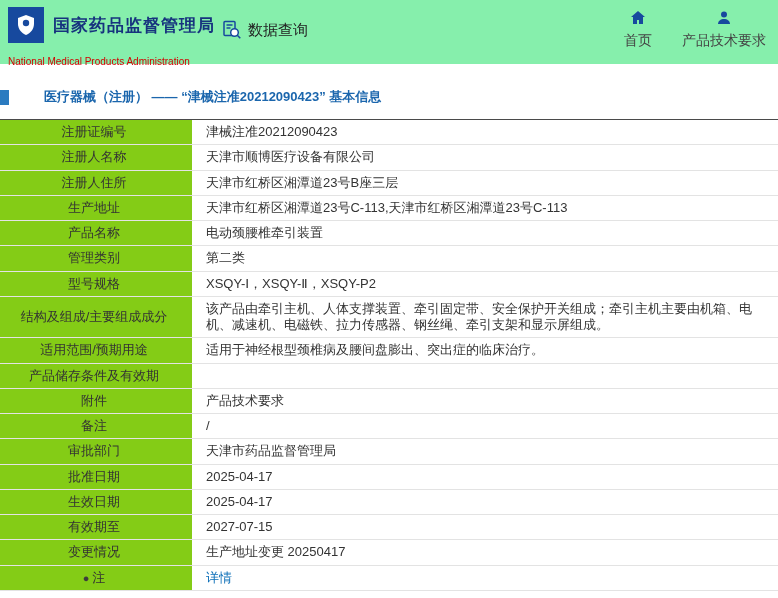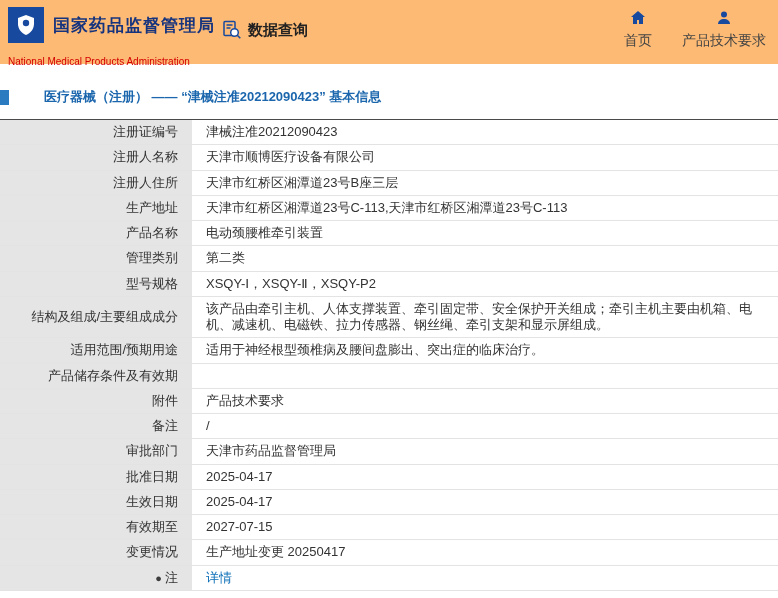--- a/index.html
+++ b/index.html
@@ -7,35 +7,35 @@
   body {
     width: 778px; height: 598px;
     background: #fff;
     color: #333;
     font-family: "Liberation Sans", "DejaVu Sans", sans-serif;
     overflow: hidden;
     position: relative;
   }
 
   
-  .header { position: relative; height: 64px; background: #fdba74; }
+  .header { position: relative; height: 64px; background: #86efac; }
   .brand { position: absolute; left: 8px; top: 7px; cursor: pointer; }
   .brand-top { display: flex; align-items: center; }
   .emblem {
     width: 36px; height: 36px; background: #17499e;
     display: flex; align-items: center; justify-content: center;
     margin-right: 9px; flex: 0 0 auto;
   }
   .brand-cn { font-size: 17px; font-weight: bold; color: #16337e; letter-spacing: 1px; white-space: nowrap; }
   .brand-en { font-size: 10px; color: #d40000; margin-top: 13px; white-space: nowrap; }
 
   .query {
     position: absolute; left: 222px; top: 20px;
     display: flex; align-items: center;
-    font-size: 15px; font-weight: bold; color: #222; cursor: pointer;
+    font-size: 15px; font-weight: normal; color: #222; cursor: pointer;
   }
   .query-icon { display: inline-flex; margin-right: 6px; }
 
   .header-right { position: absolute; right: 12px; top: 10px; display: flex; gap: 30px; }
   .nav-item { display: flex; flex-direction: column; align-items: center; font-size: 14px; color: #444; cursor: pointer; }
   .nav-icon { height: 17px; margin-bottom: 5px; display: inline-flex; }
 
   
   .breadcrumb {
     margin-top: 24px;
@@ -55,24 +55,24 @@
   }
   .info-table td {
     border-bottom: 1px solid #e3e3e3;
     padding: 4px 10px;
     line-height: 1.25;
     vertical-align: middle;
     word-break: break-all;
   }
   td.label-cell {
     width: 192px;
-    text-align: right;
+    text-align: center;
     color: #333;
     padding-right: 14px;
-    background: #e5e5e5;
+    background: #84cc16;
   }
   td.value-cell { text-align: left; padding-left: 14px; color: #333; }
   td.value-cell a { color: #0d6fb8; text-decoration: none; cursor: pointer; }
   .note-icon { color: #3d3d3d; font-size: 11px; margin-right: 3px; }
 </style>
 </head>
 <body>
 
 <div class="header">
   <div class="brand">

